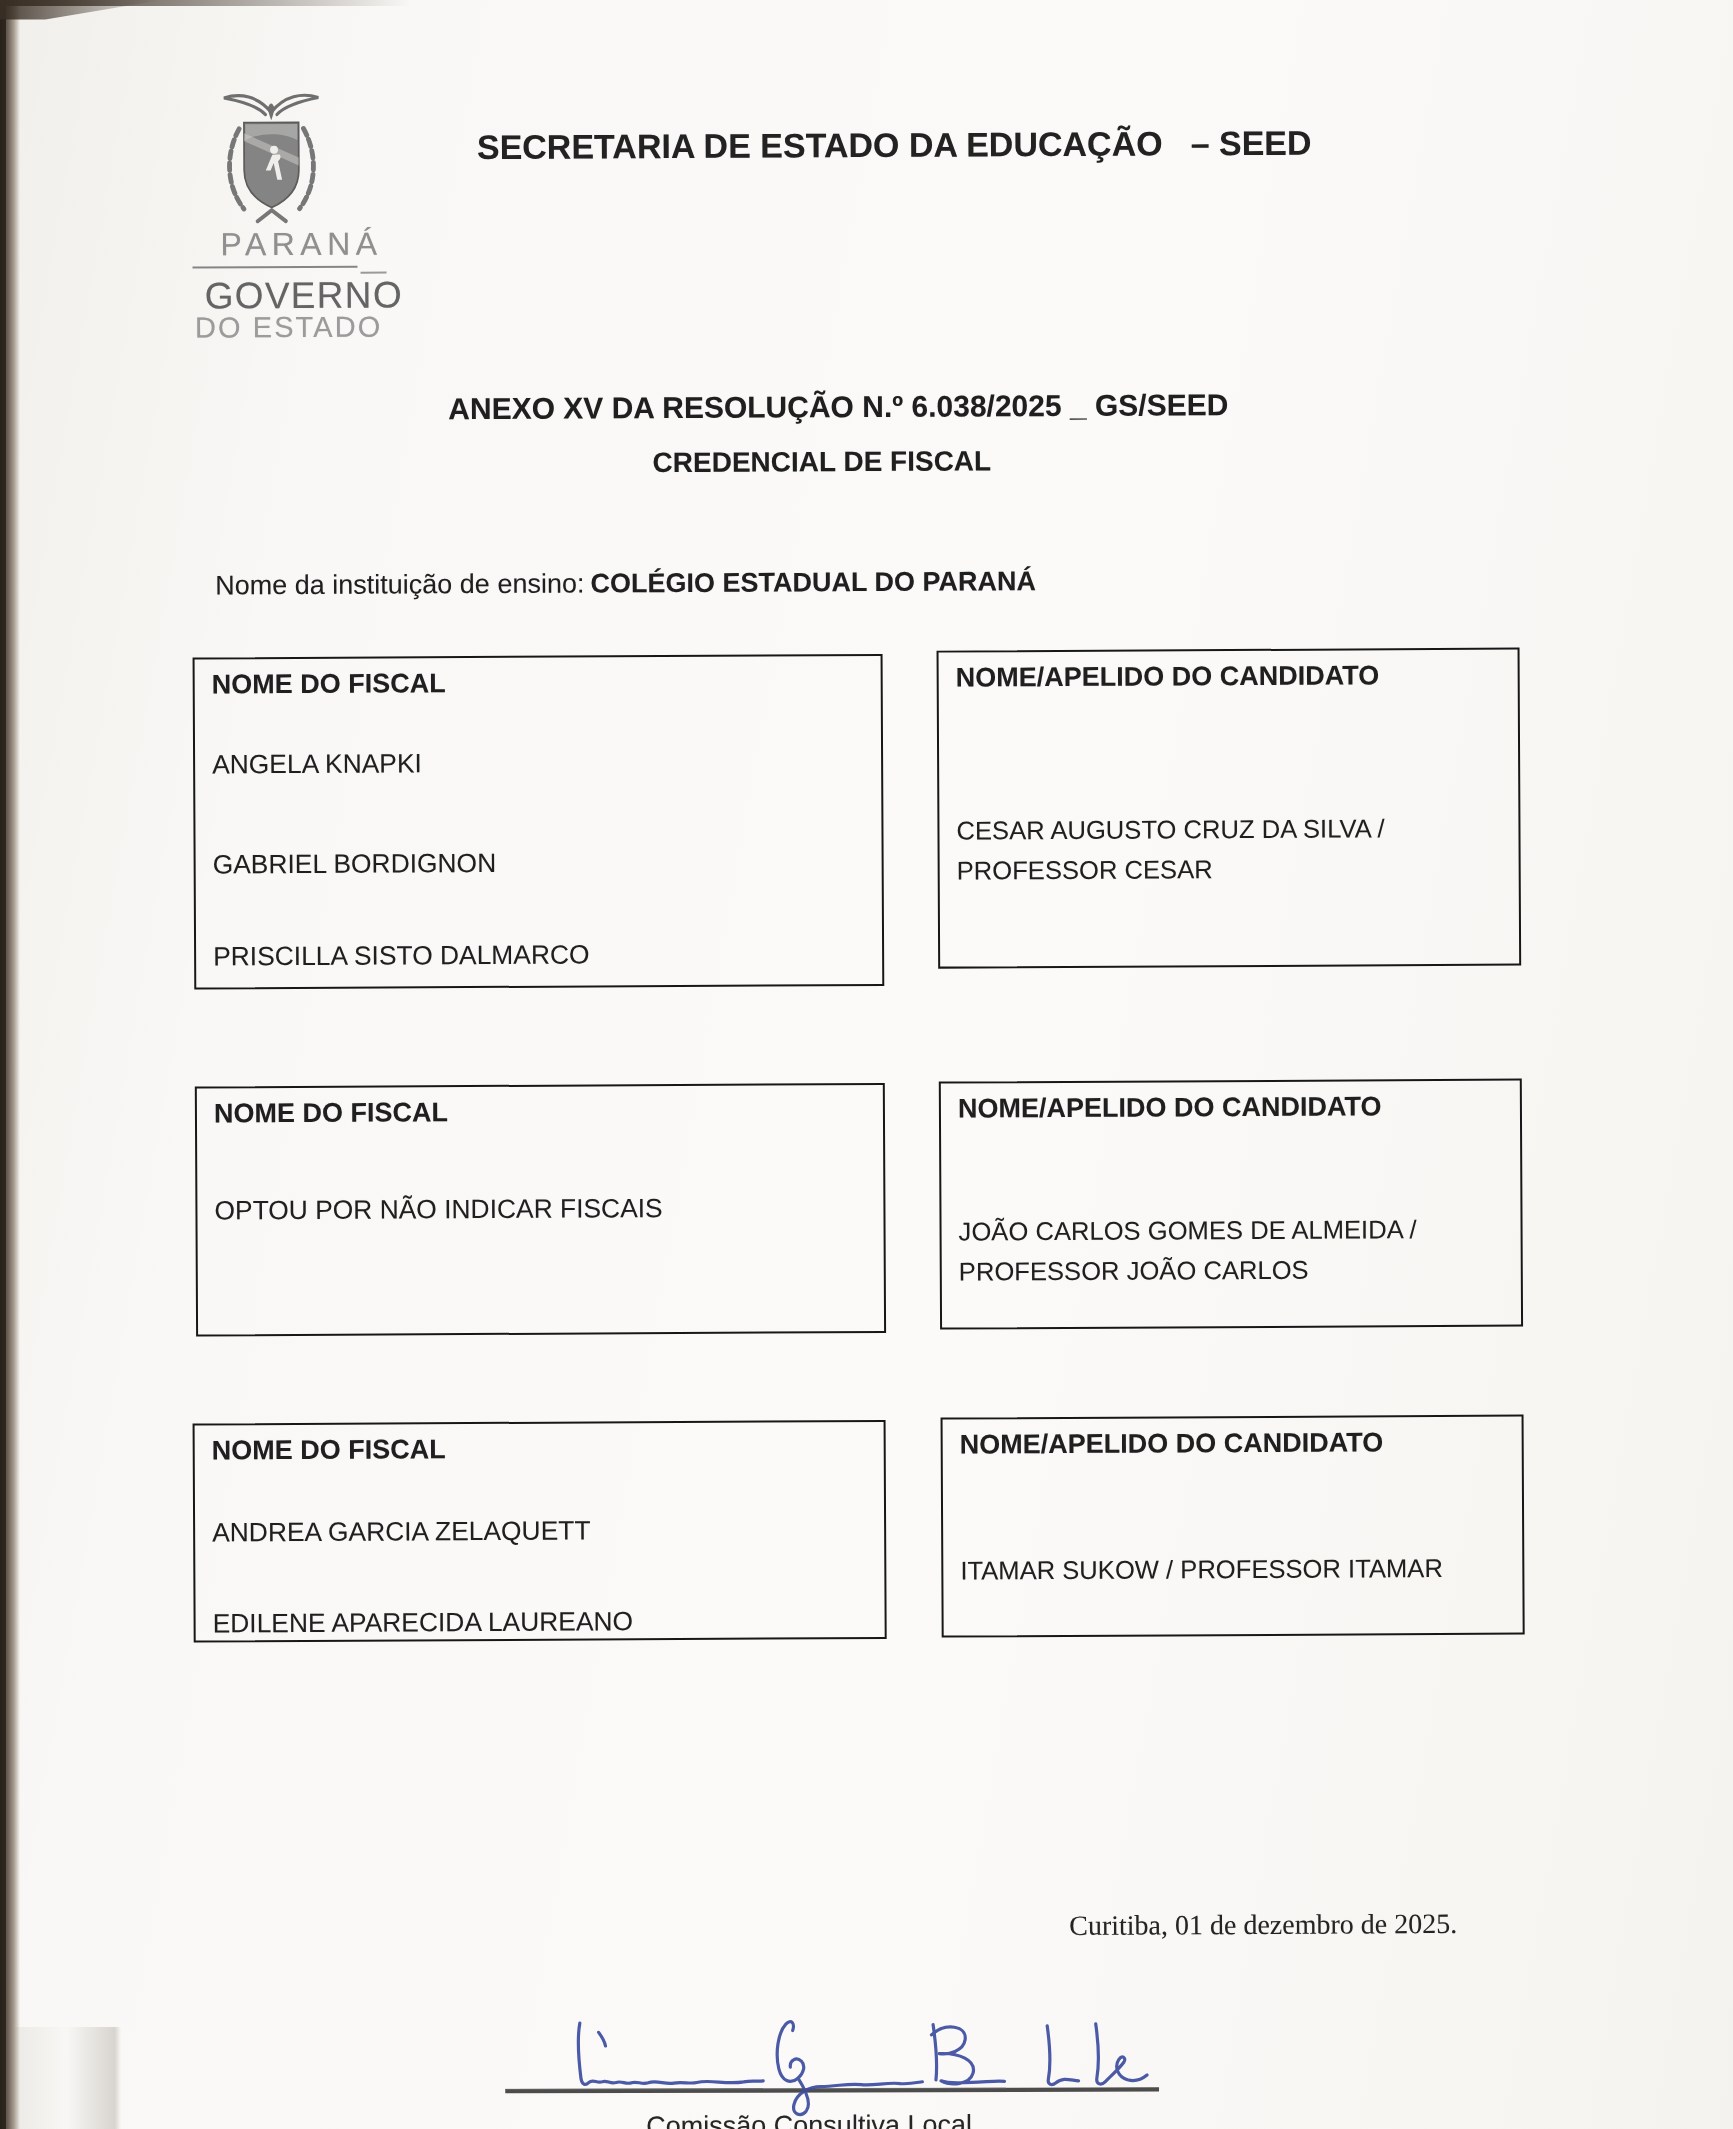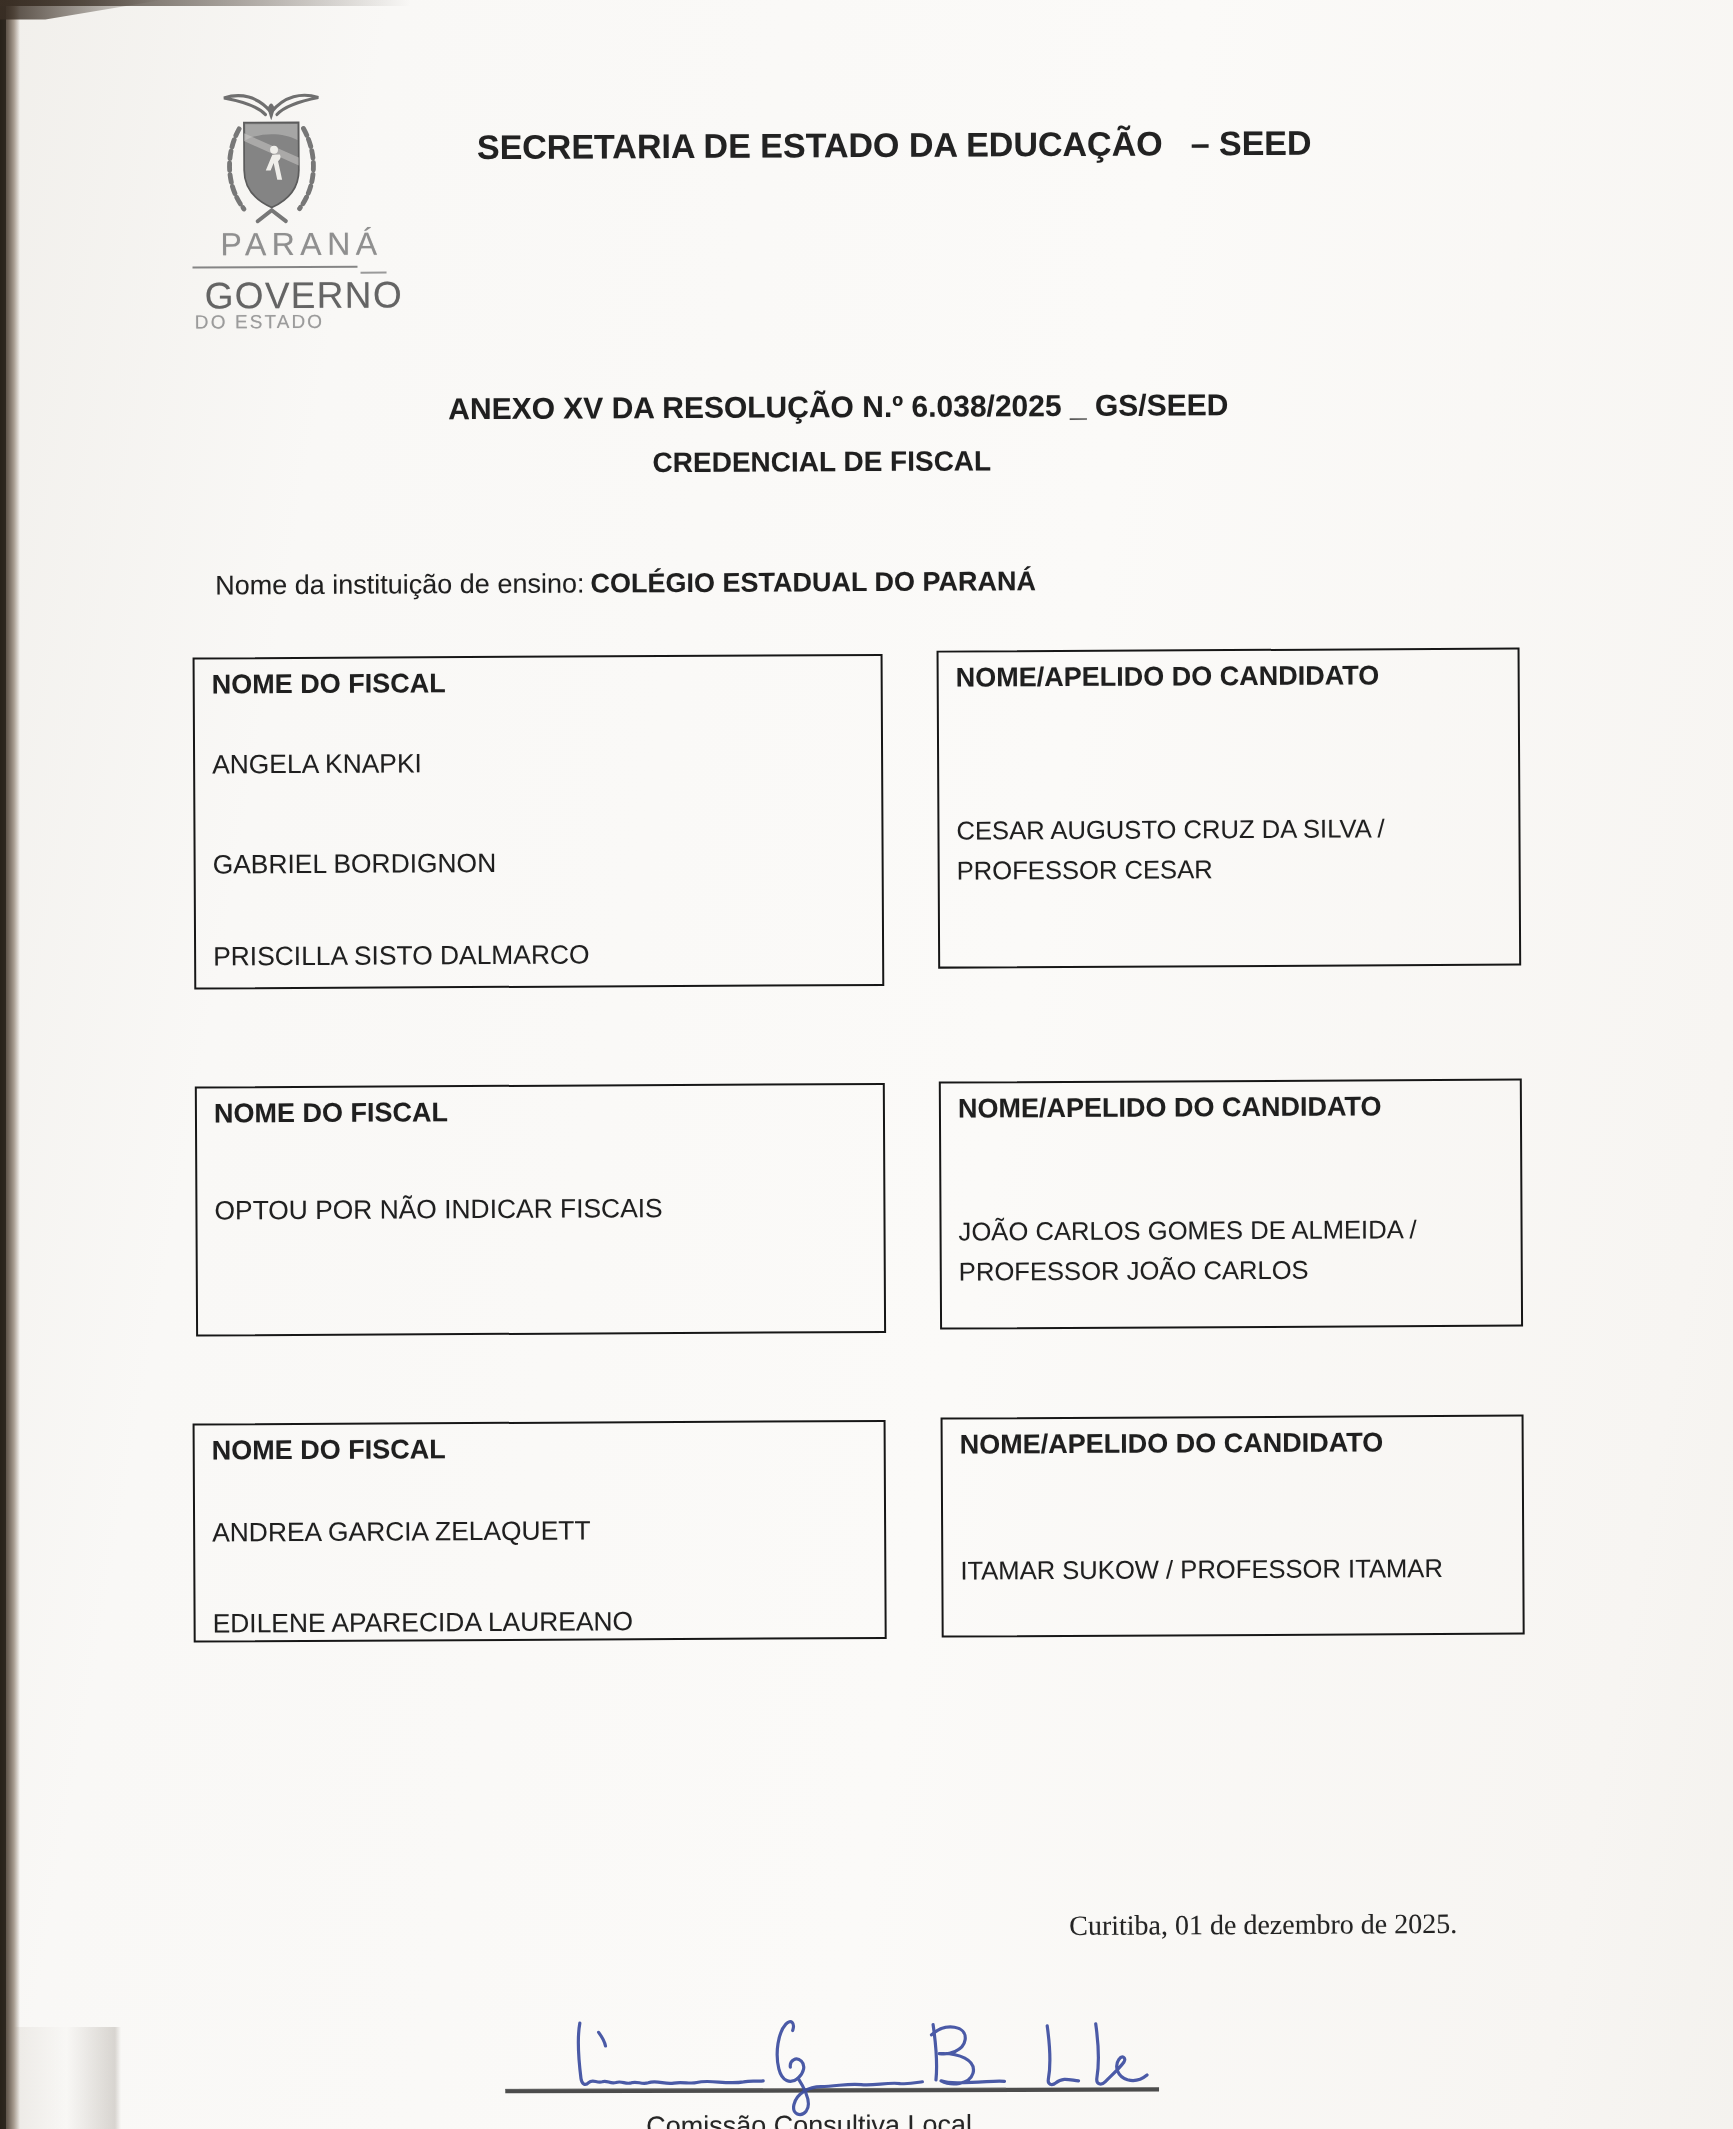--- a/index.html
+++ b/index.html
@@ -27,21 +27,21 @@
   .content{position:absolute;left:0;top:0;width:100%;height:100%;
     transform:rotate(-0.3deg);transform-origin:50% 45%;}
   .txt{position:absolute;white-space:nowrap;text-shadow:0 0 0.9px rgba(30,30,30,.22);}
   .b{font-weight:bold;}
   
   .crest{position:absolute;left:221px;top:85px;}
   .logo-state{left:197px;top:223px;font-size:32px;font-weight:300;color:#8f8f8f;letter-spacing:5.5px;margin-left:28px;}
   .logo-rule{position:absolute;left:197px;top:263px;width:165px;height:2.1px;background:#858585;}
   .logo-rule2{position:absolute;left:365px;top:269px;width:26.4px;height:2.1px;background:#9a9a9a;}
   .logo-gov{left:209px;top:272px;font-size:37px;font-weight:normal;color:#646464;letter-spacing:1.3px;}
-  .logo-est{left:199px;top:308px;font-size:19px;font-weight:300;color:#9b9b9b;letter-spacing:2.1px;}
+  .logo-est{left:199px;top:308px;font-size:29px;font-weight:300;color:#9b9b9b;letter-spacing:2.1px;}
   
   .title{left:482px;top:126px;font-size:34px;color:#222;}
   .title .suffix{margin-left:28px;}
   .annex{left:452px;top:390px;font-size:30px;}
   .credential{left:656px;top:446px;font-size:28px;}
   .institution{left:218px;top:567px;font-size:27px;font-weight:normal;}
   .institution .val{font-weight:bold;margin-left:6px;}
   
   .fbox{position:absolute;border:2.1px solid #171717;}
   .fbox .hdr{position:absolute;left:17px;top:10.2px;font-size:27px;font-weight:bold;white-space:nowrap;text-shadow:0 0 0.9px rgba(30,30,30,.22);}

